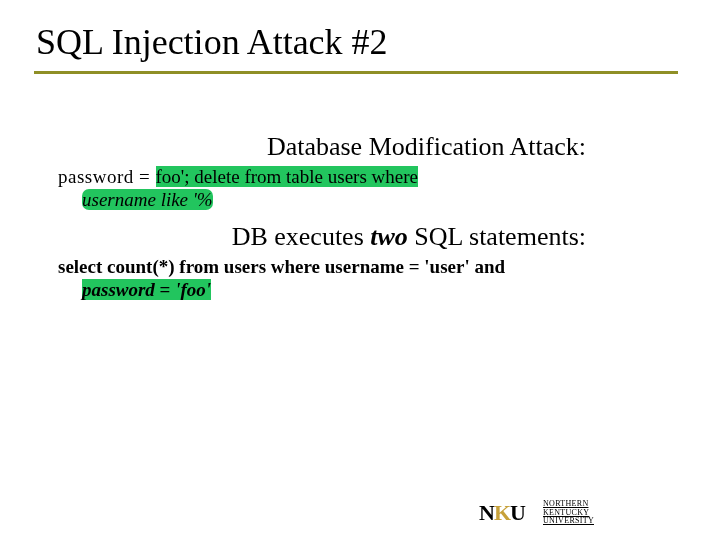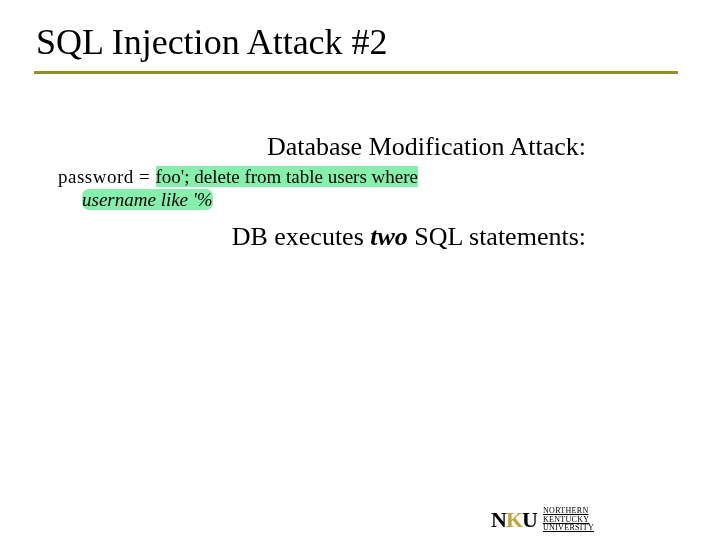--- a/index.html
+++ b/index.html
@@ -37,31 +37,31 @@
   }
   .para {
     font-size: 19px;
     margin-left: 24px;
     line-height: 1.2;
     margin-bottom: 10px;
     text-indent: -24px;
     padding-left: 24px;
   }
   .mono { font-family: Liberation Serif, serif; letter-spacing: 0.5px; }
-  .hl { background: #86efac; }
+  .hl { background: #22c55e; }
   .bold { font-weight: bold; }
   .boldit { font-weight: bold; font-style: italic; }
   .italic { font-style: italic; border-radius: 7px; }
   .logo {
     position: absolute;
     right: 26px;
-    bottom: 7px;
+    bottom: 14px;
     display: flex;
     align-items: center;
-    gap: 6px;
+    gap: 18px;
     color: #000;
     margin-left: 24px;
   }
   .logo-mark {
     font-family: Georgia, "Times New Roman", serif;
     font-weight: bold;
     font-size: 22px;
     letter-spacing: -1px;
   }
   .logo-mark .gold { color: #c7a13a; }
@@ -86,20 +86,24 @@
 
     <div class="para">
       <span class="mono">password = </span><span class="hl">foo'; delete from table users where</span><br>
       <span class="hl italic">username like '%</span>
     </div>
 
     <div class="subhead">
       <span>DB executes </span><span class="boldit">two</span><span> SQL statements:</span>
     </div>
 
+    <div class="para bold">
+      <span>select count(*) from users where username = 'user' and</span><br>
+      <span class="hl"><span class="italic">password</span><span> = </span><span class="italic">'foo'</span></span>
+    </div>
 
 
   </div>
 
   <div class="logo">
     <span class="logo-mark">
       <span>N</span><span class="gold">K</span><span>U</span>
     </span>
     <span class="logo-text">
       <span>NORTHERN</span><br>

